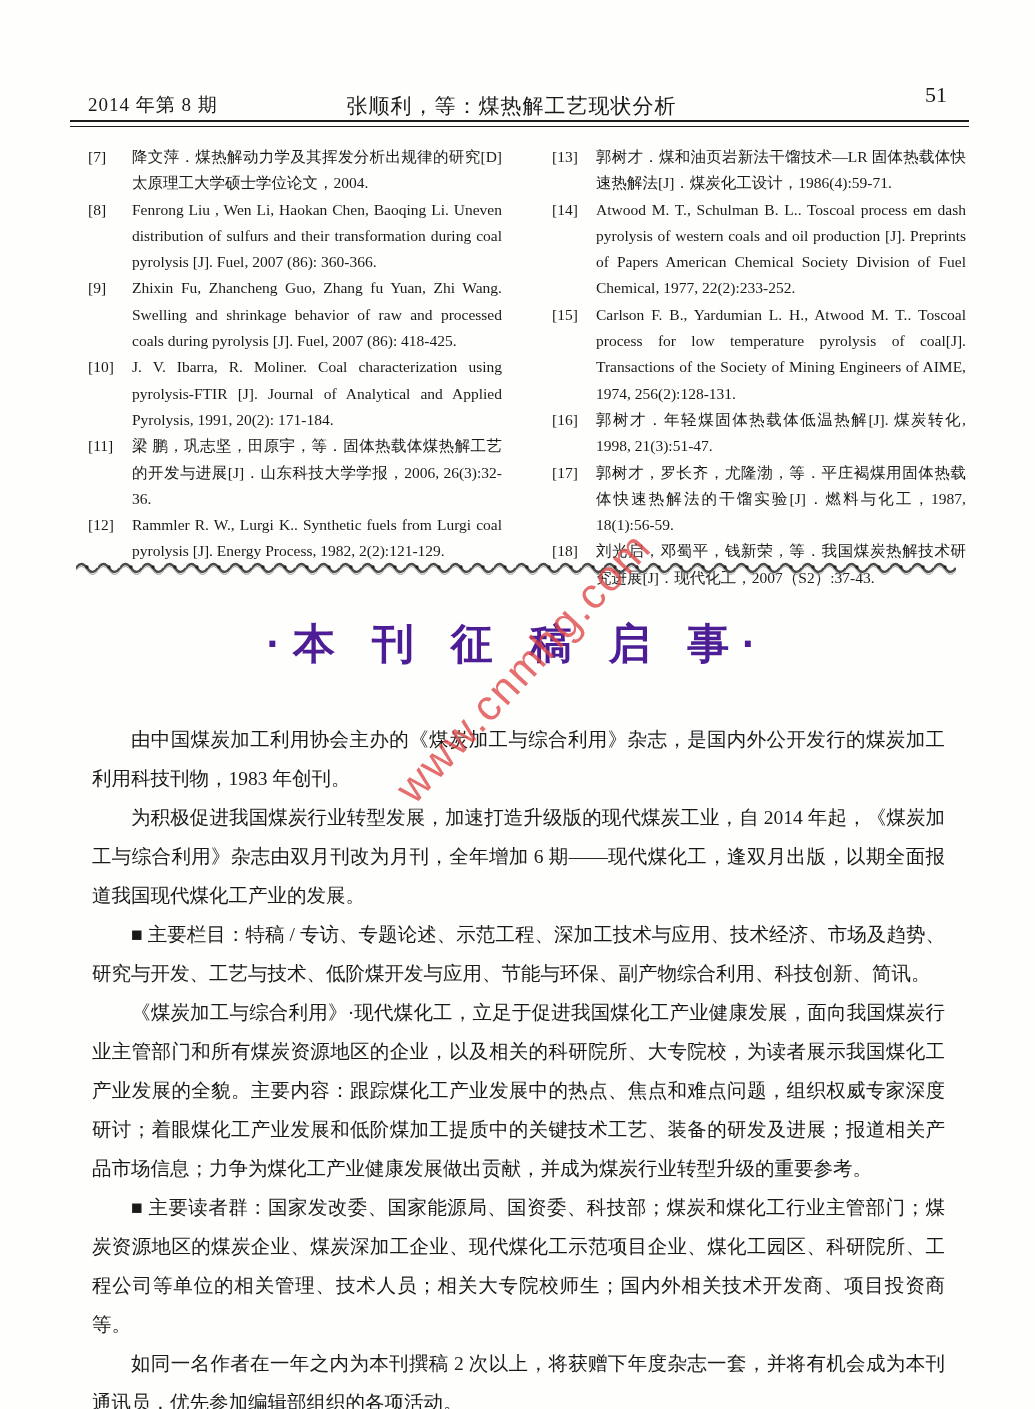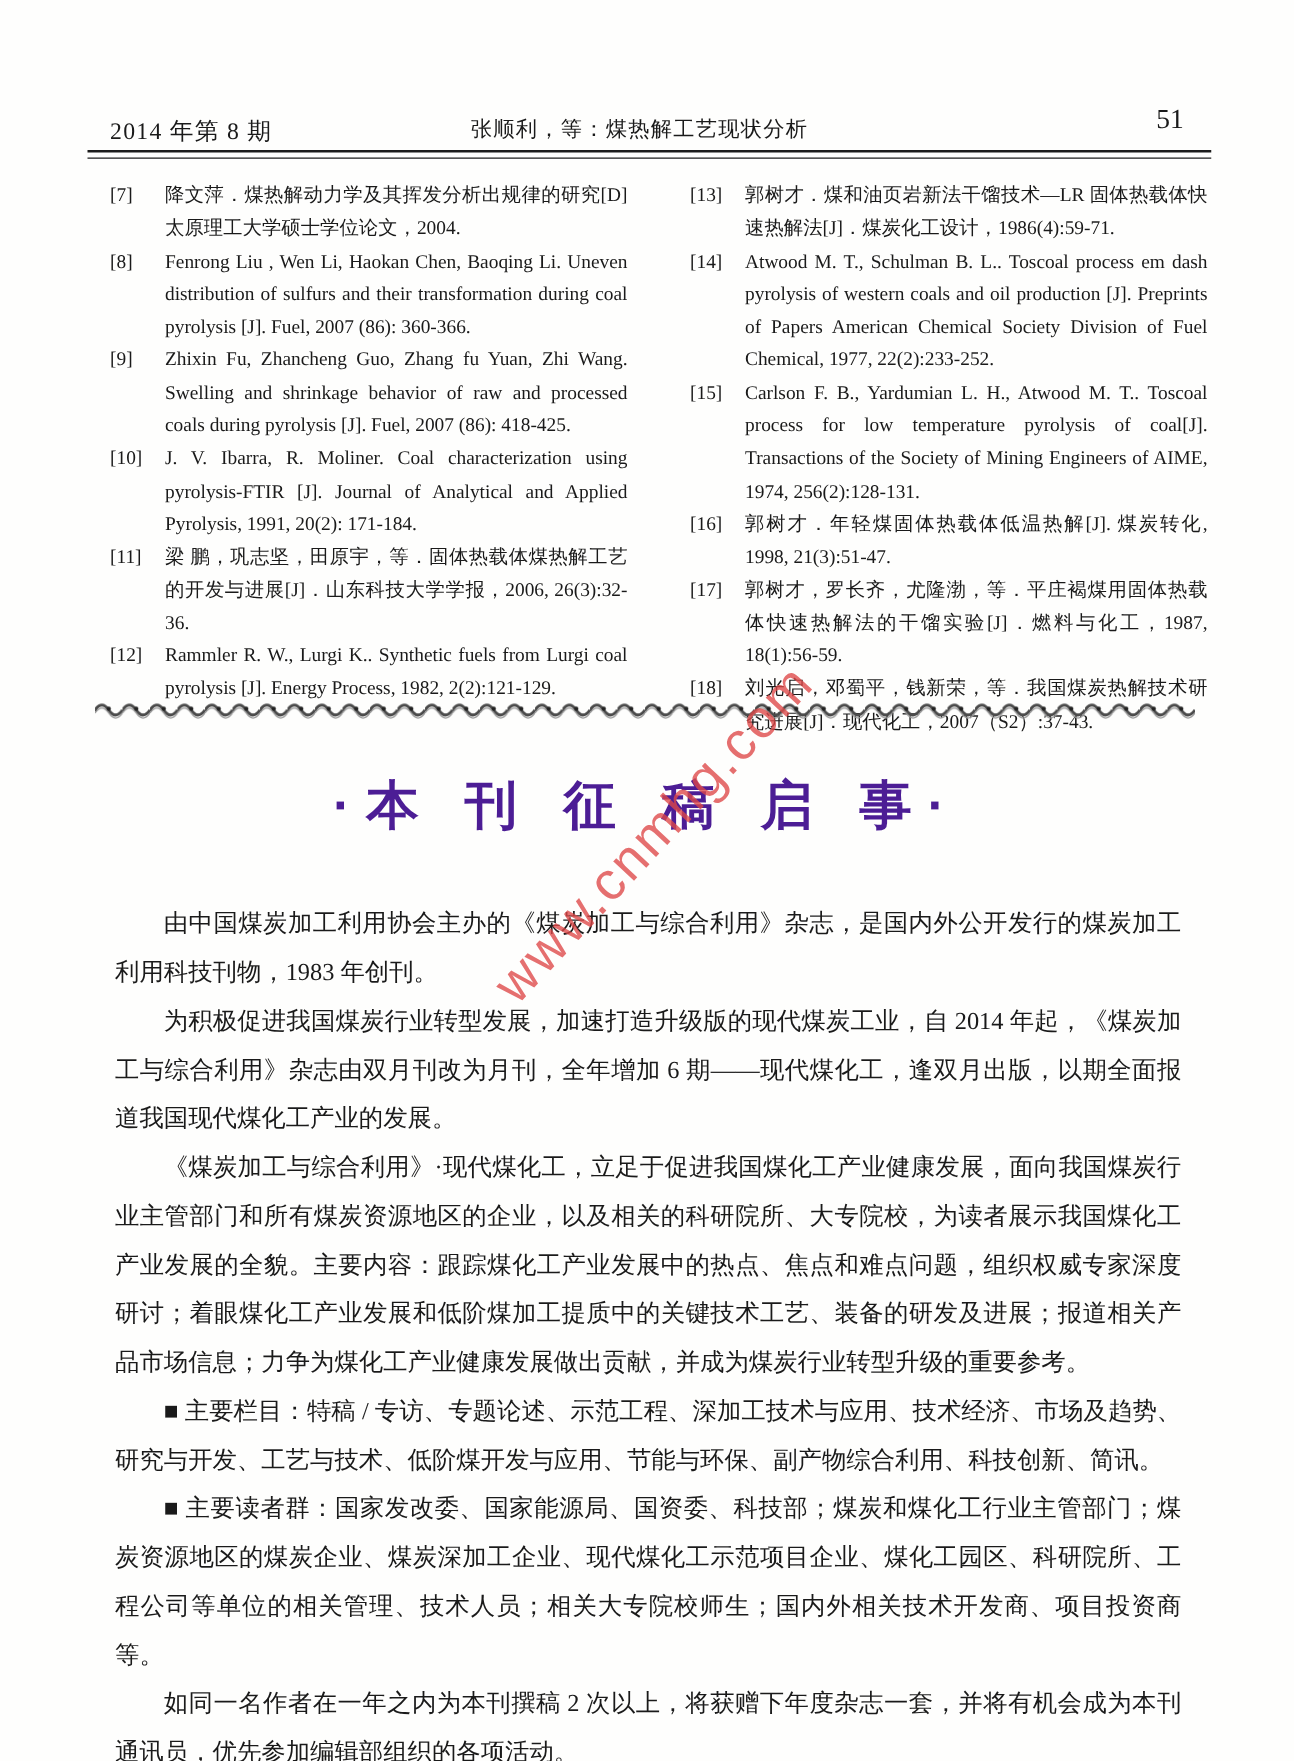--- a/index.html
+++ b/index.html
@@ -15,21 +15,21 @@
     background:#fefefd;
     overflow:hidden;
   }
   
   .hdr-issue{
     position:absolute;left:88px;top:92px;
     font-size:19px;letter-spacing:1px;
   }
   .hdr-title{
     position:absolute;left:0;right:12px;top:92px;
-    text-align:center;font-size:17px;letter-spacing:1px;
+    text-align:center;font-size:21px;letter-spacing:1px;
   }
   .hdr-page{
     position:absolute;right:88px;top:82px;
     font-size:22px;
   }
   .hdr-rule{
     position:absolute;left:70px;right:66px;top:120px;
     height:4px;
     border-top:2.5px solid #1c1c1c;
     border-bottom:1.5px solid #1c1c1c;
@@ -166,23 +166,23 @@
 
   <div class="ann-title">·本 刊 征 稿 启 事·</div>
 
   <div class="ann-body">
     <div>
 
         <p>由中国煤炭加工利用协会主办的《煤炭加工与综合利用》杂志，是国内外公开发行的煤炭加工利用科技刊物，1983 年创刊。</p>
 
         <p>为积极促进我国煤炭行业转型发展，加速打造升级版的现代煤炭工业，自 2014 年起，《煤炭加工与综合利用》杂志由双月刊改为月刊，全年增加 6 期——现代煤化工，逢双月出版，以期全面报道我国现代煤化工产业的发展。</p>
 
+        <p>■ 主要栏目：特稿 / 专访、专题论述、示范工程、深加工技术与应用、技术经济、市场及趋势、研究与开发、工艺与技术、低阶煤开发与应用、节能与环保、副产物综合利用、科技创新、简讯。</p>
+
         <p>《煤炭加工与综合利用》·现代煤化工，立足于促进我国煤化工产业健康发展，面向我国煤炭行业主管部门和所有煤炭资源地区的企业，以及相关的科研院所、大专院校，为读者展示我国煤化工产业发展的全貌。主要内容：跟踪煤化工产业发展中的热点、焦点和难点问题，组织权威专家深度研讨；着眼煤化工产业发展和低阶煤加工提质中的关键技术工艺、装备的研发及进展；报道相关产品市场信息；力争为煤化工产业健康发展做出贡献，并成为煤炭行业转型升级的重要参考。</p>
-
-        <p>■ 主要栏目：特稿 / 专访、专题论述、示范工程、深加工技术与应用、技术经济、市场及趋势、研究与开发、工艺与技术、低阶煤开发与应用、节能与环保、副产物综合利用、科技创新、简讯。</p>
 
         <p>■ 主要读者群：国家发改委、国家能源局、国资委、科技部；煤炭和煤化工行业主管部门；煤炭资源地区的煤炭企业、煤炭深加工企业、现代煤化工示范项目企业、煤化工园区、科研院所、工程公司等单位的相关管理、技术人员；相关大专院校师生；国内外相关技术开发商、项目投资商等。</p>
 
         <p>如同一名作者在一年之内为本刊撰稿 2 次以上，将获赠下年度杂志一套，并将有机会成为本刊通讯员，优先参加编辑部组织的各项活动。</p>
       </div>
 
   </div>
 
   <div class="watermark" style="color: rgb(222, 72, 72); opacity: 0.78;">www.cnmhg.com</div>
 

